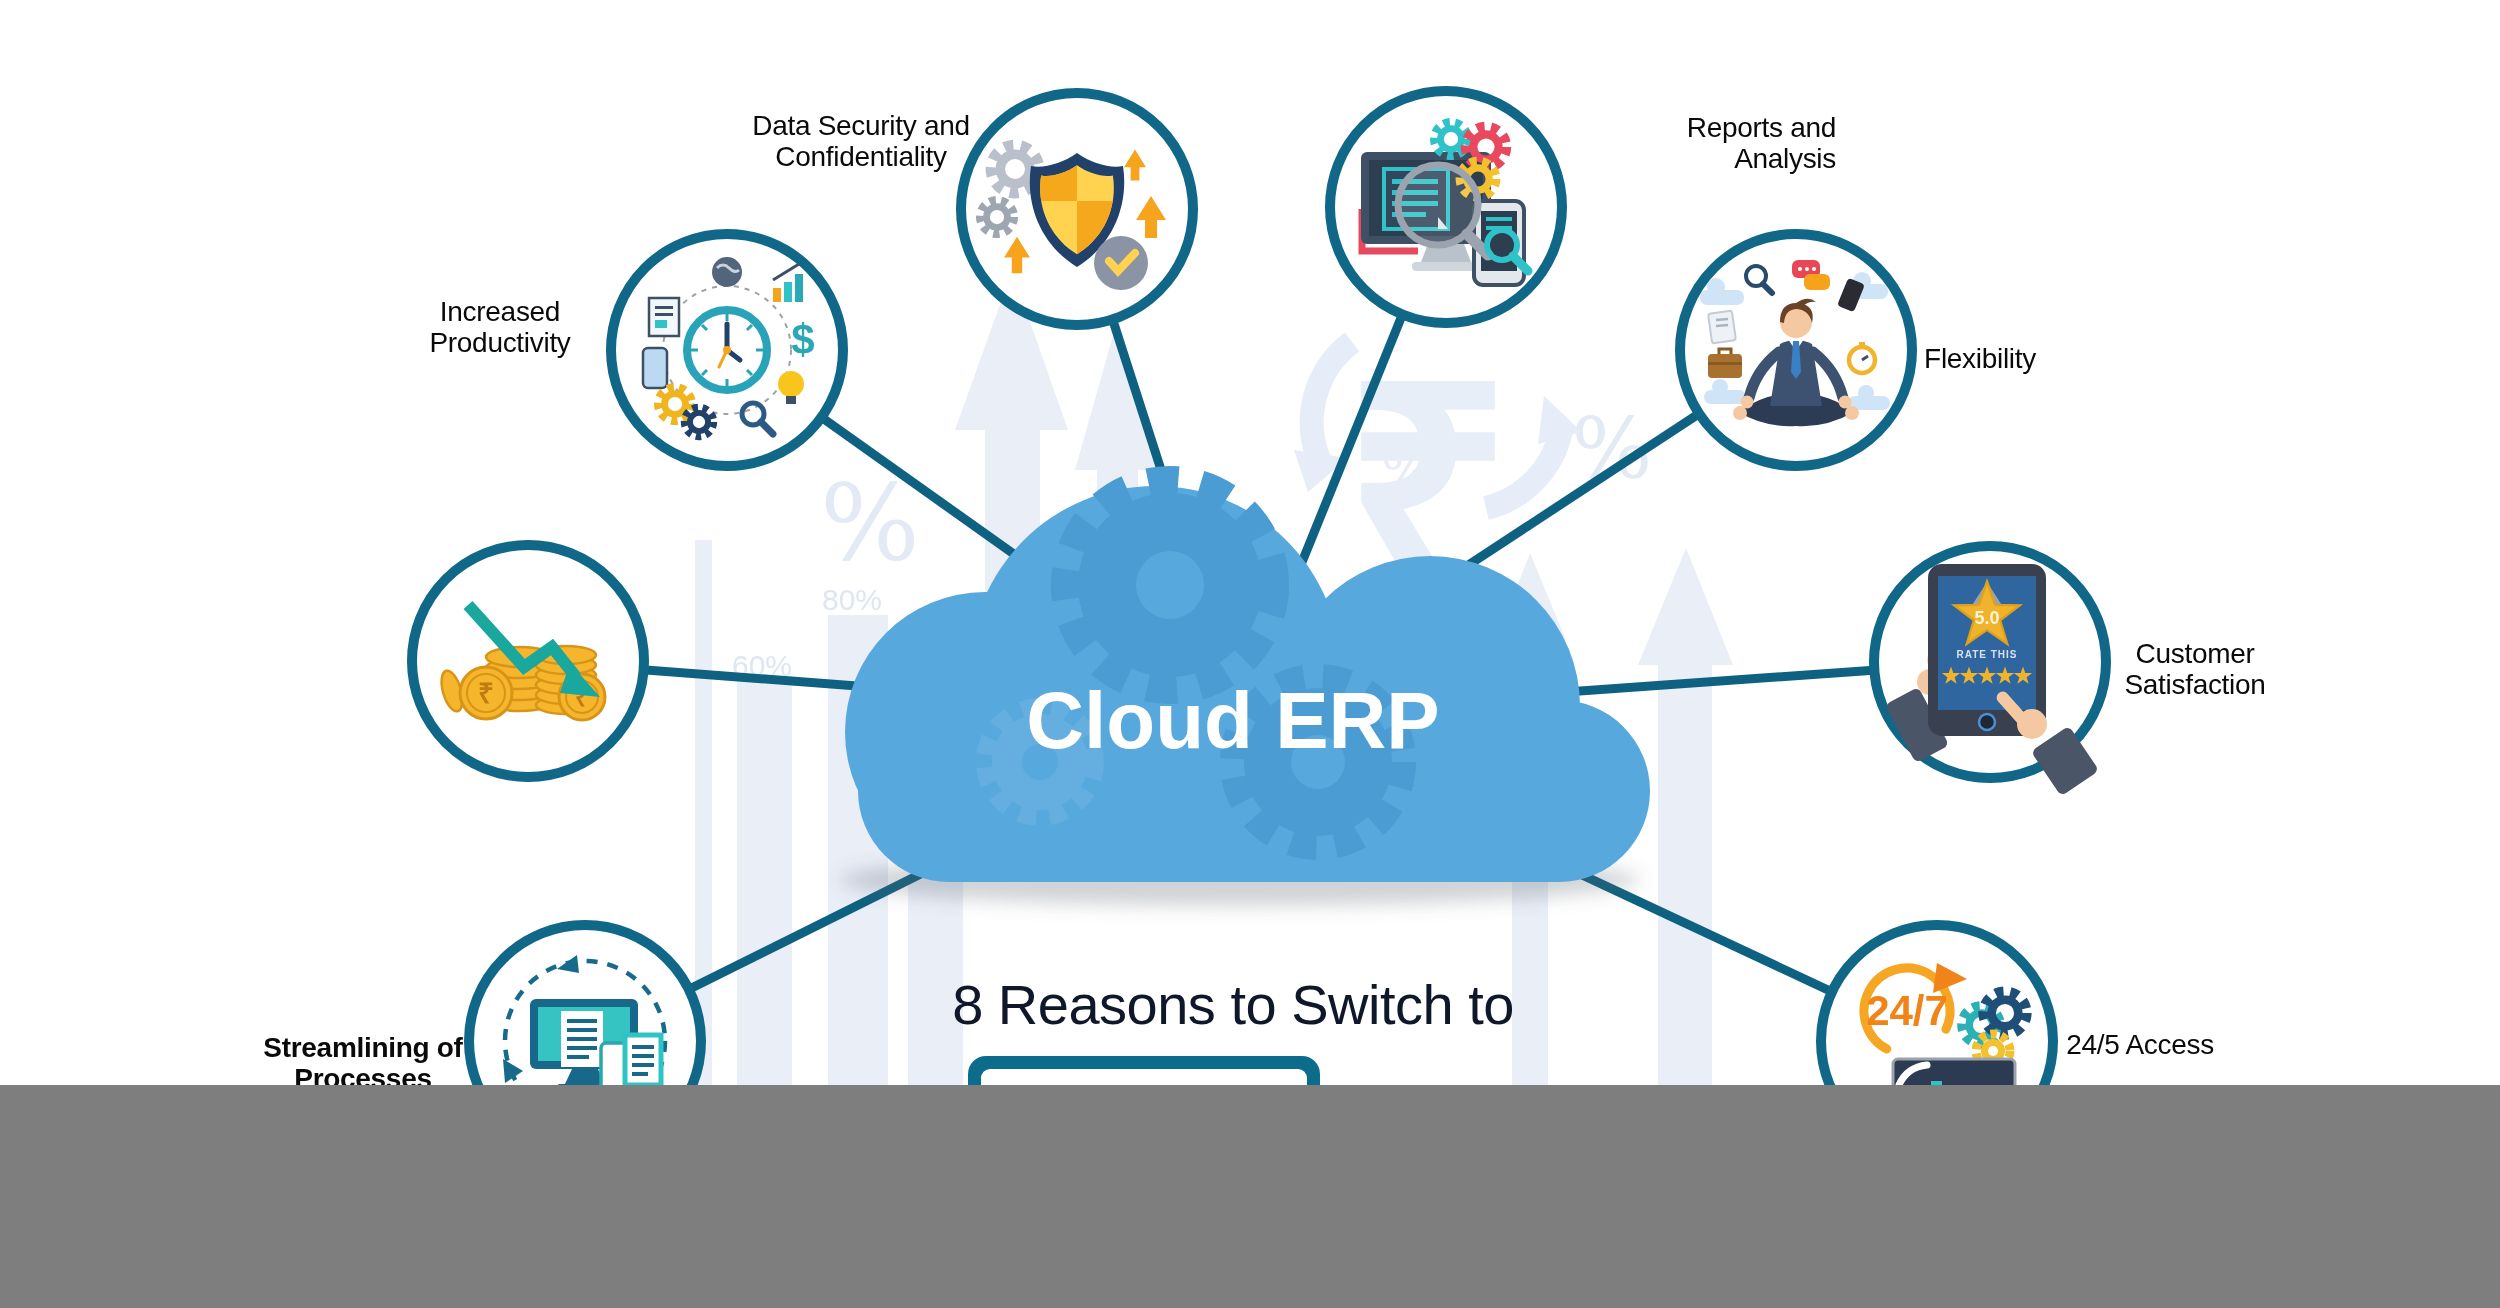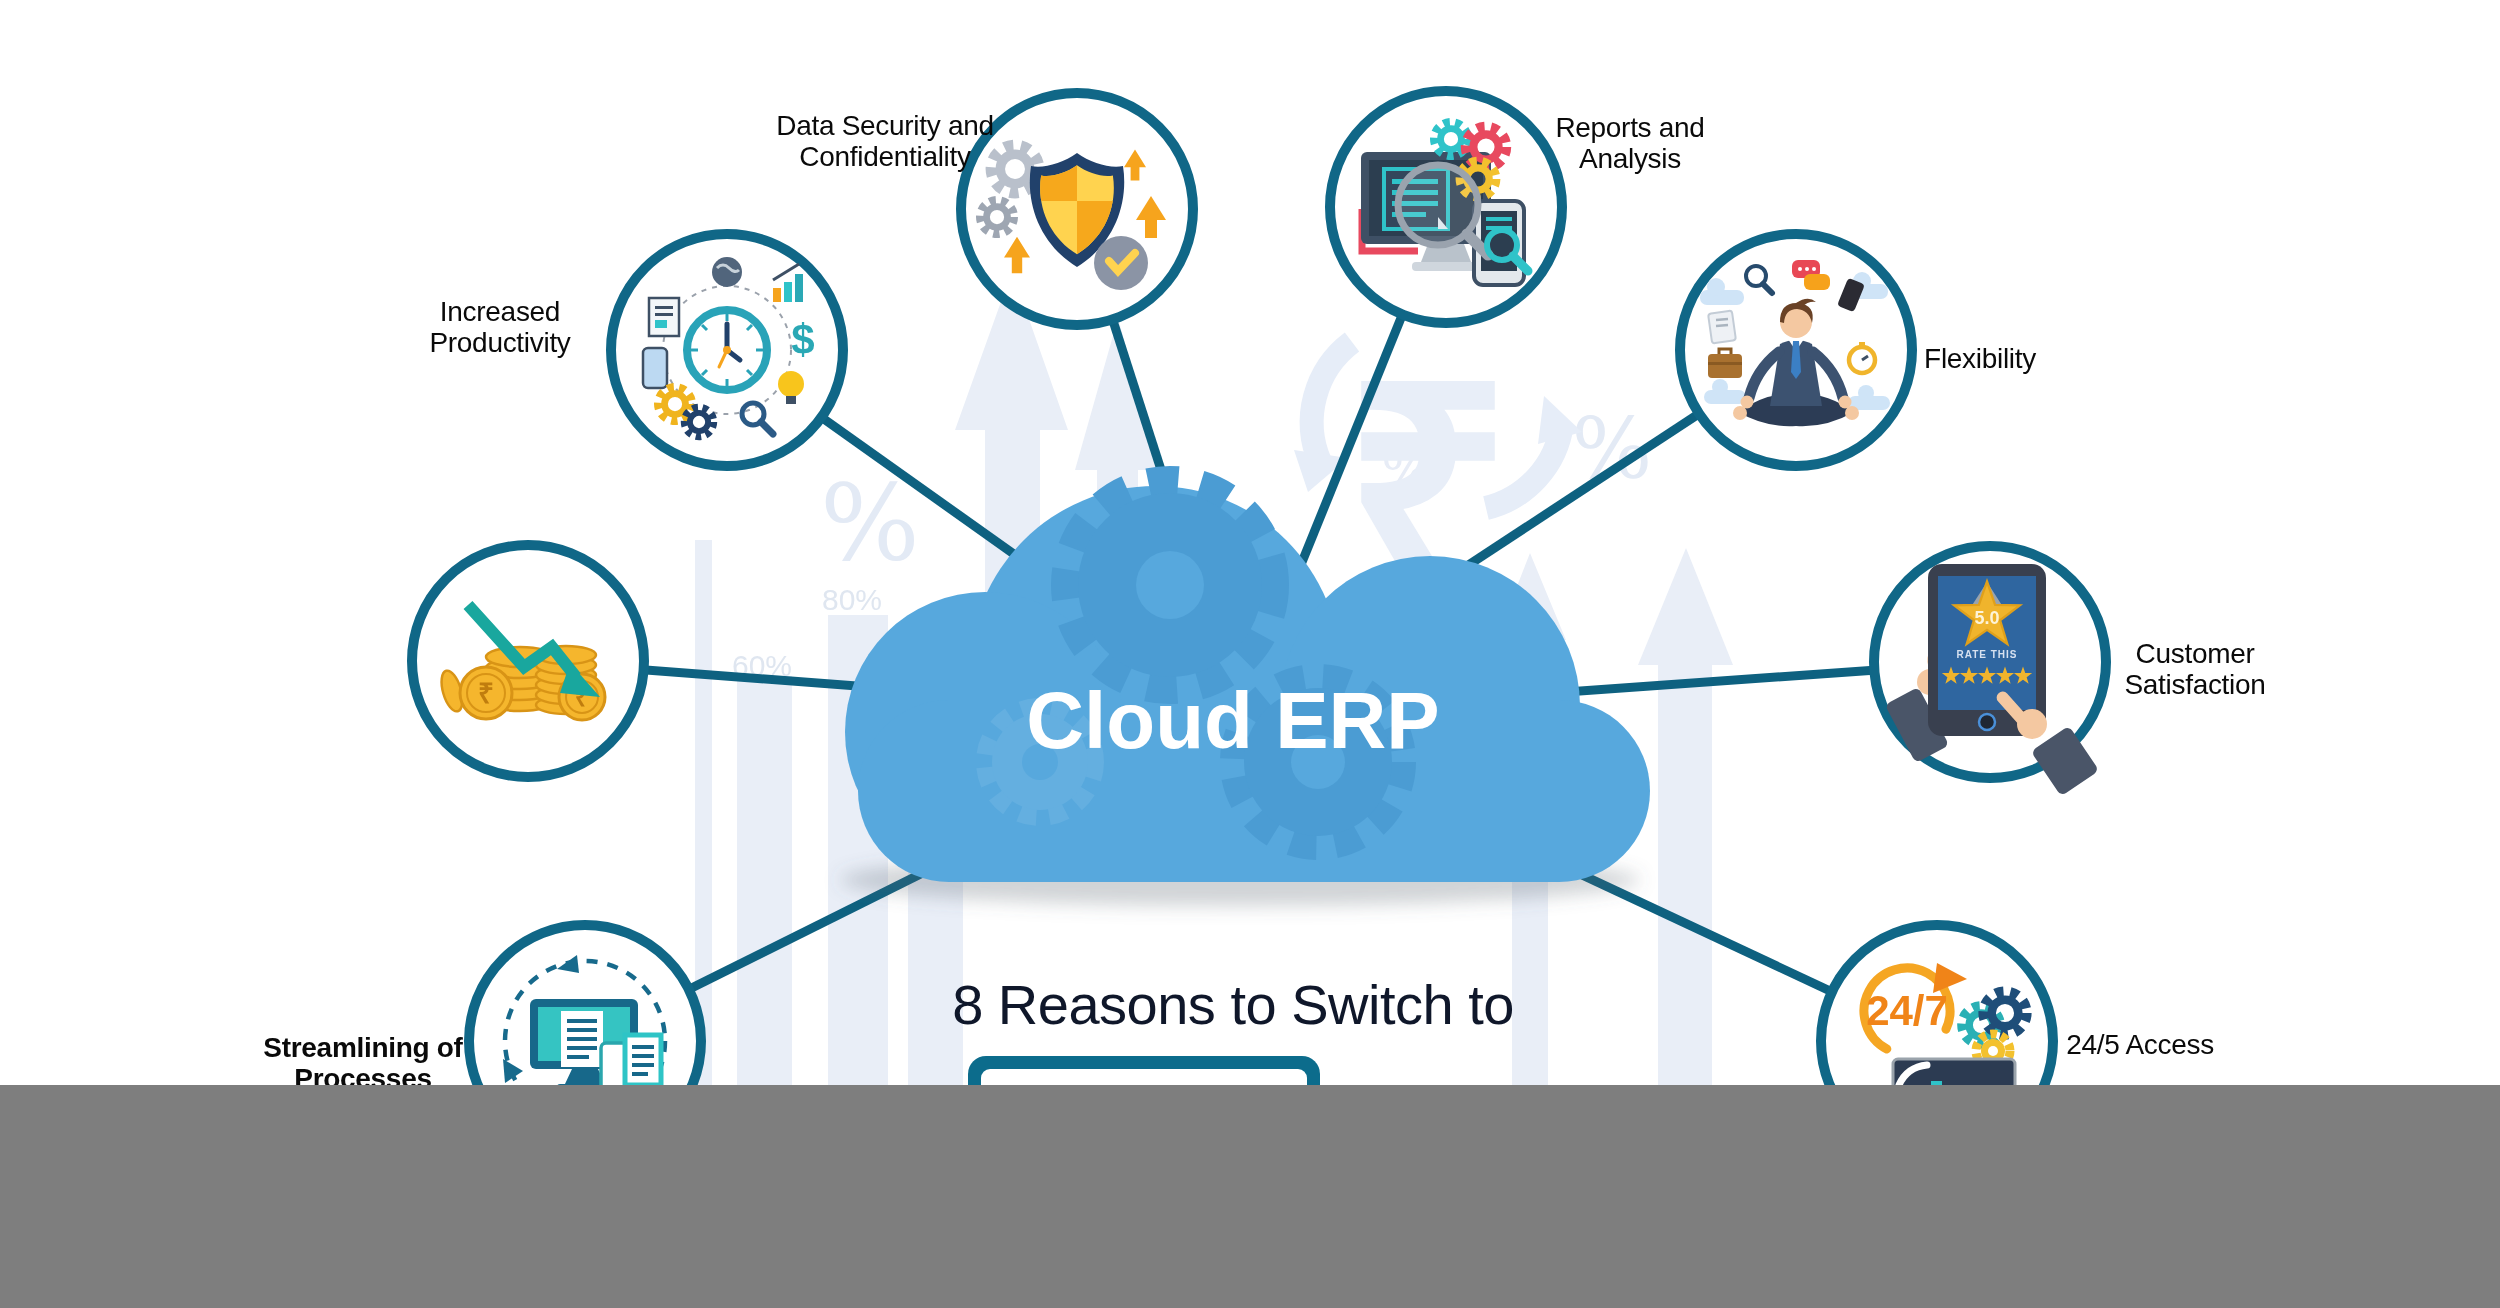--- a/index.html
+++ b/index.html
@@ -346,23 +346,23 @@
       <g transform="translate(1040,762)">
         <circle r="55" fill="none" stroke="#64afe0" stroke-width="18" stroke-dasharray="17 13"></circle>
         <circle r="48" fill="#64afe0"></circle>
             <circle r="18" fill="#57a8dd"></circle>
       </g>
     </g>
     <text x="1233" y="748" font-size="80" font-weight="bold" fill="#ffffff" text-anchor="middle">Cloud ERP</text>
   </g>
 </svg>
 
-<div class="node-label" style="left:715px;top:110px;">Data Security and
+<div class="node-label" style="left:691px;top:110px;">Data Security and
 Confidentiality</div>
-<div class="node-label" style="left:1460px;top:112px;">Reports and
+<div class="node-label" style="left:1496px;top:112px;text-align:right;">Reports and
 Analysis</div>
 <div class="node-label" style="left:330px;top:296px;">Increased
 Productivity</div>
 <div class="node-label" style="left:1810px;top:302px;margin-top:41px;">Flexibility</div>
 <div class="node-label" style="left:2025px;top:638px;">Customer
 Satisfaction</div>
 <div class="node-label" style="left:193px;top:1032px;font-weight:bold;">Streamlining of
 Processes</div>
 <div class="node-label" style="left:1970px;top:1029px;">24/5 Access</div>
 

